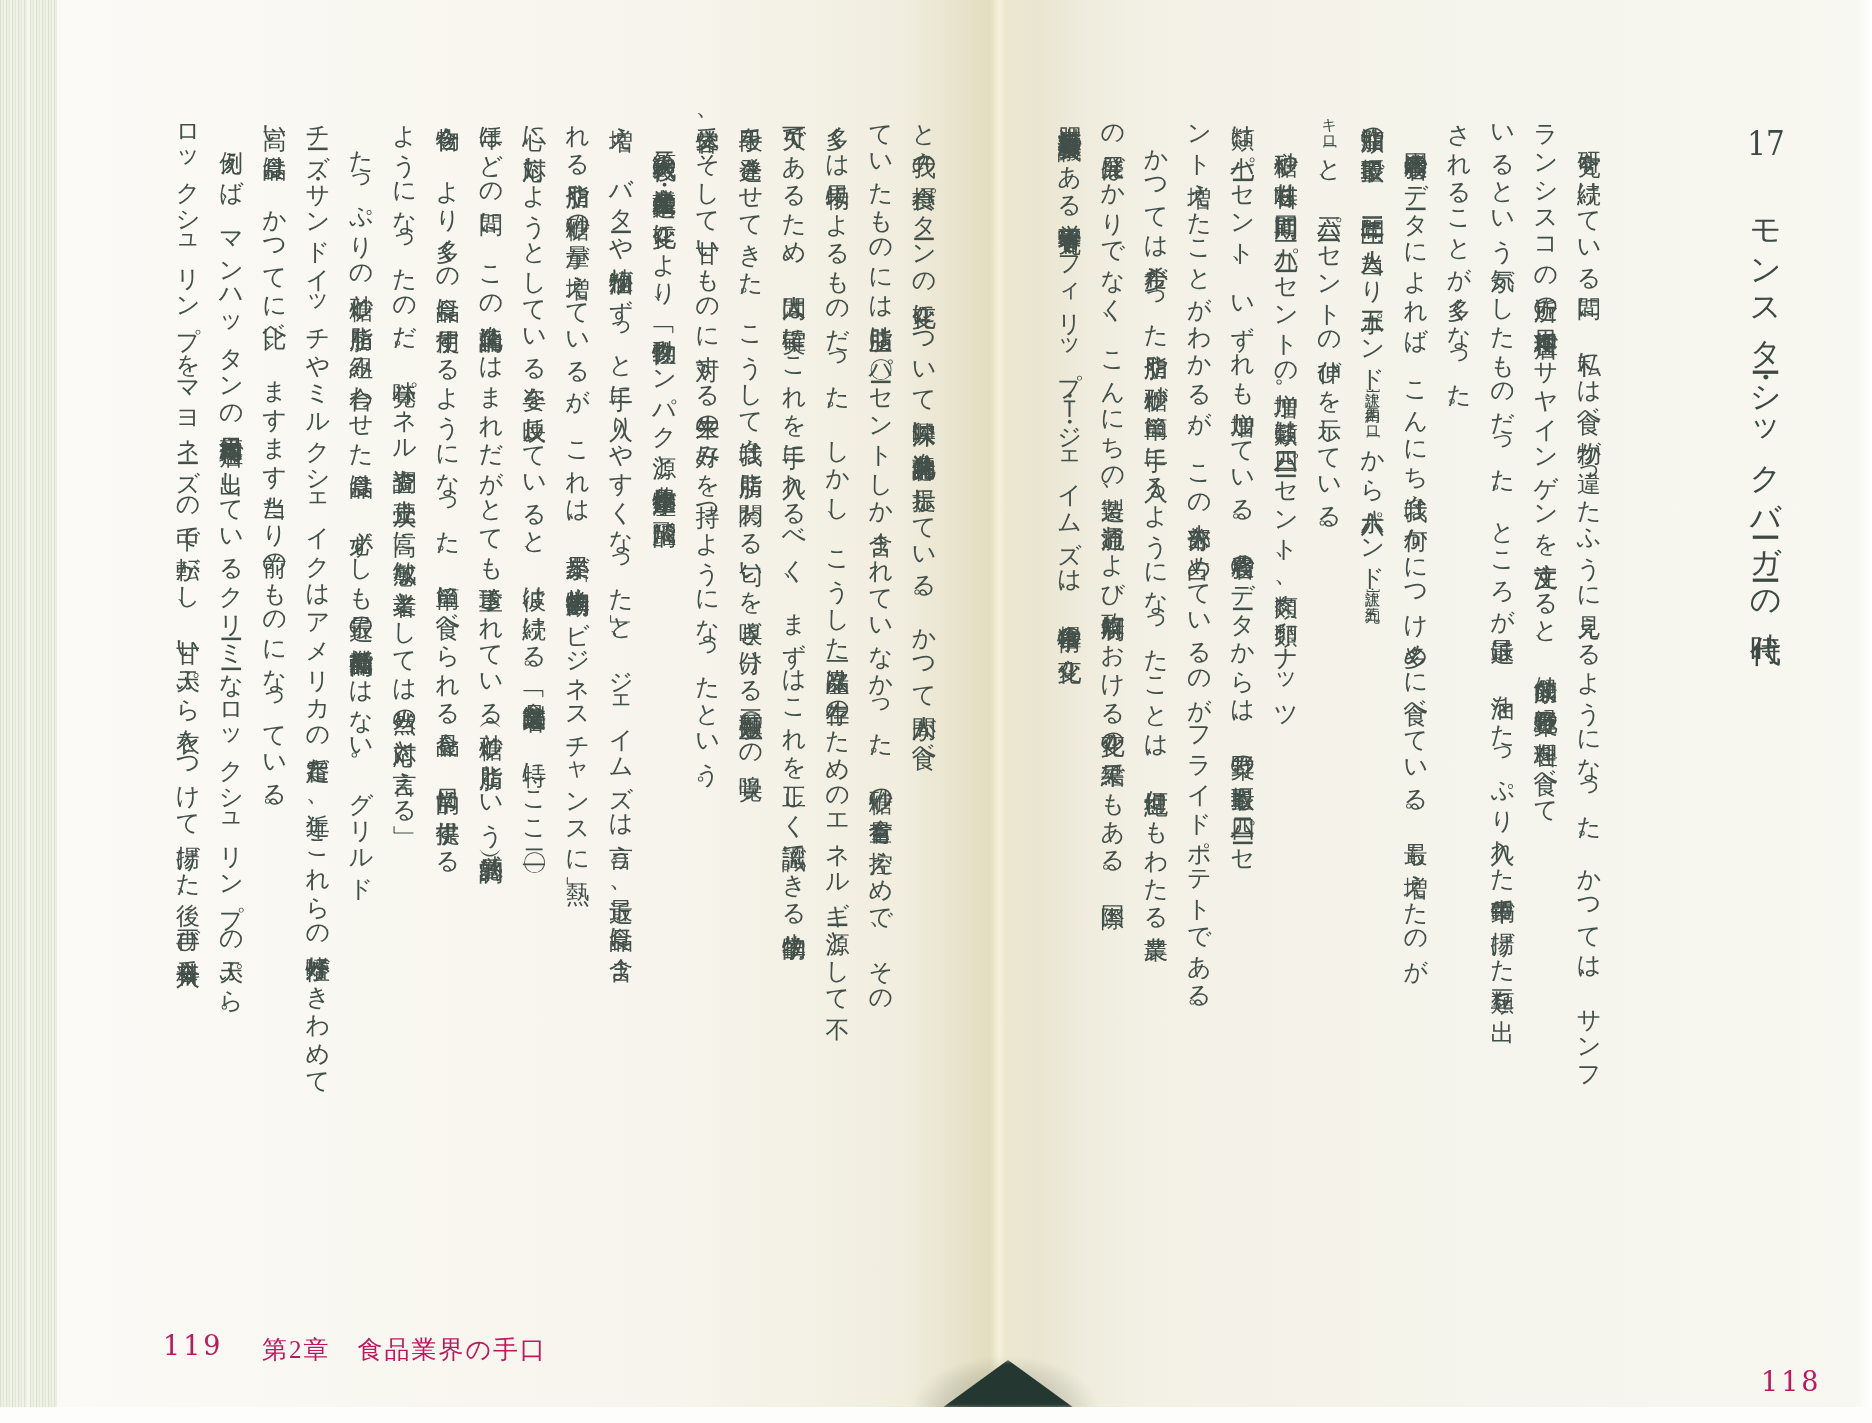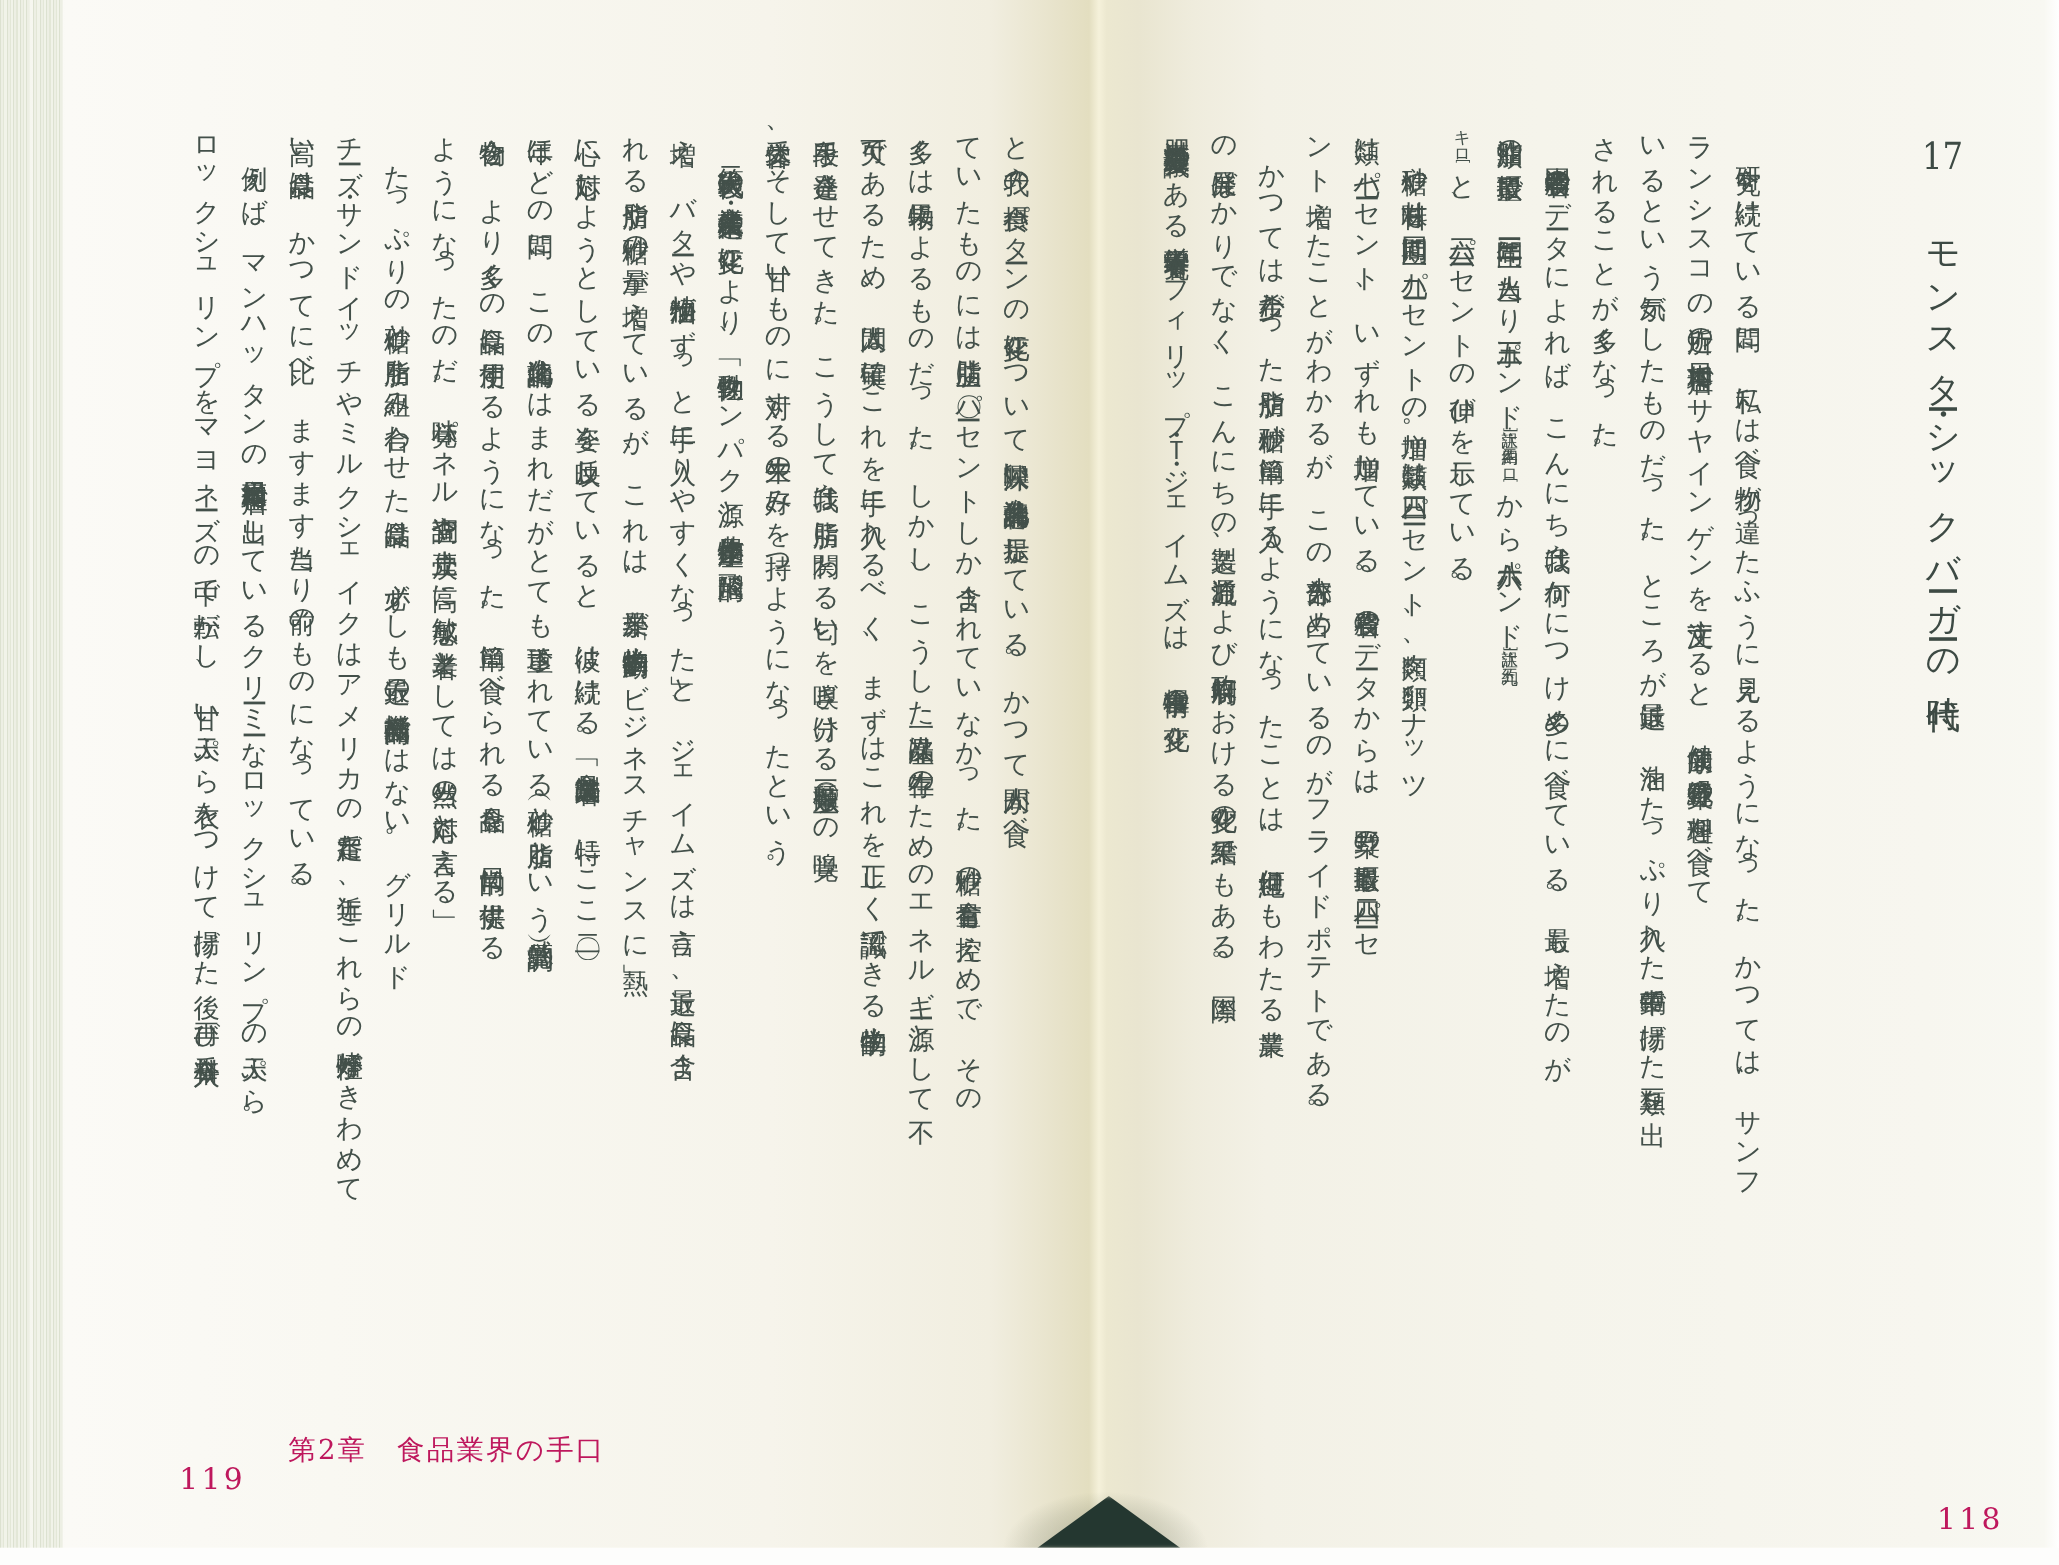--- a/index.html
+++ b/index.html
@@ -61,21 +61,21 @@
   .chapter-number {
     font-size:34px; text-combine-upright:all; letter-spacing:0;
     line-height:52px;
   }
   .chapter-title-text {
     font-size:31px; letter-spacing:4px; margin-top:34px; line-height:52px;
   }
   
   .footer-text { position:absolute; color:#be185d; white-space:nowrap; }
   #folio-left   { left:163px;  top:1330px; font-size:27px; letter-spacing:3px; }
-  #running-head { left:262px;  top:1301px; font-size:25px; letter-spacing:2px; }
+  #running-head { left:262px;  top:1333px; font-size:25px; letter-spacing:2px;font-family:Liberation Serif, serif; }
   #folio-right  { left:1761px; top:1330px; font-size:27px; letter-spacing:3px;margin-top:36px; }
 </style>
 </head>
 <body>
 
 <div id="canvas">
 
   <div class="paper"></div>
 
   <div id="stripes-outer" class="stripes"></div>

